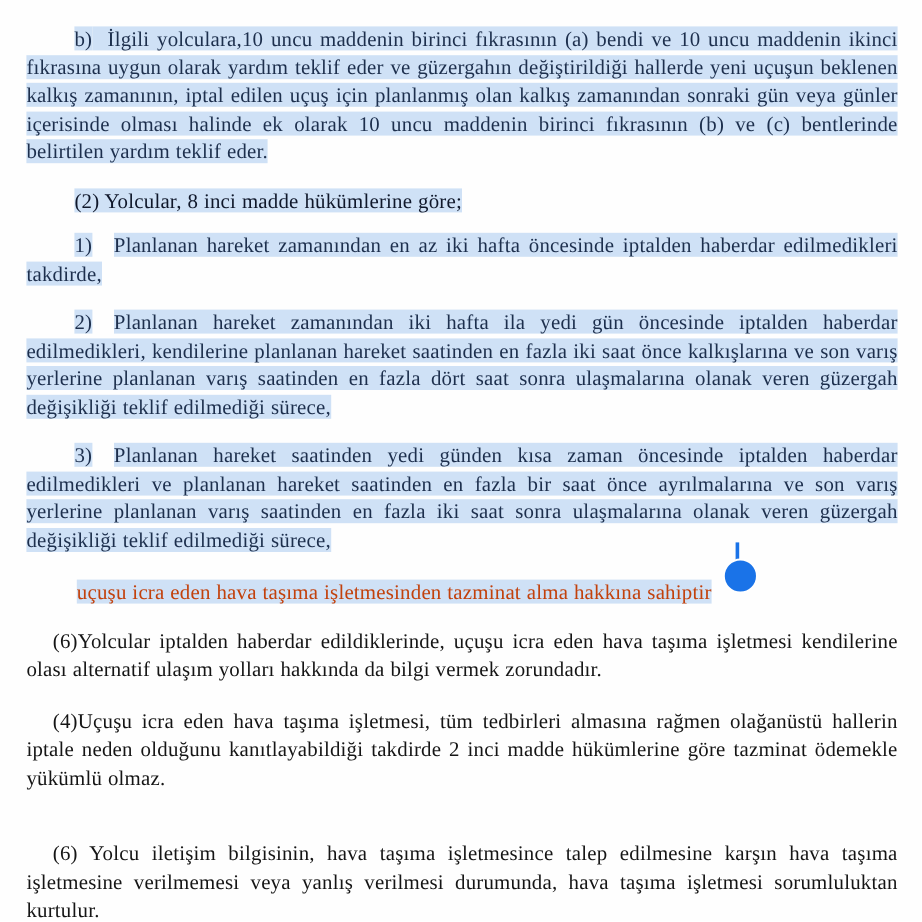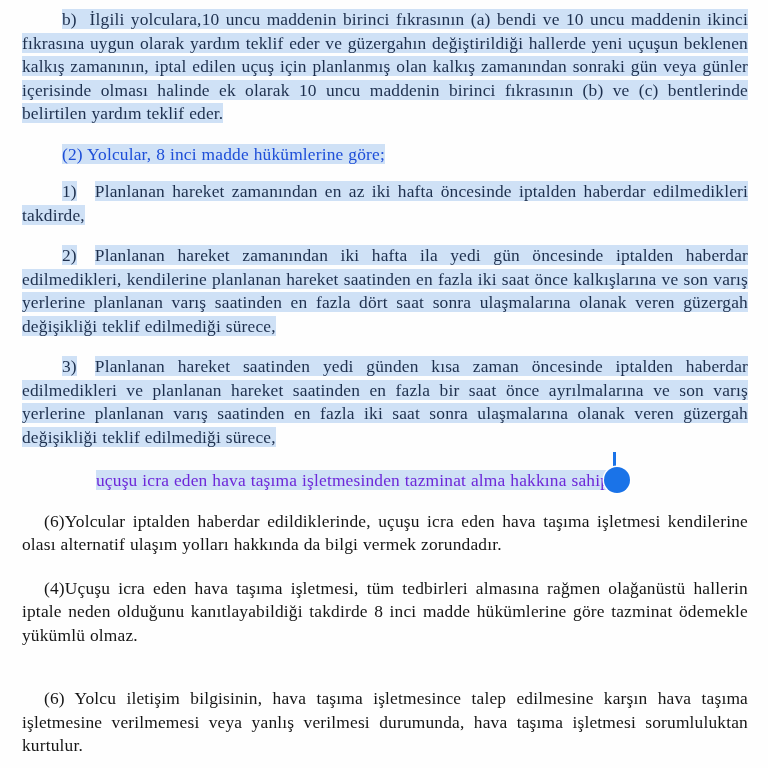--- a/index.html
+++ b/index.html
@@ -13,21 +13,21 @@
     font-family: "Liberation Serif", "DejaVu Serif", serif;
     overflow: hidden;
   }
 
   #page {
     position: relative;
     width: 768px;
     height: 768px;
     background: #fefefe;
     box-sizing: border-box;
-    padding: 8px 20px 0 22px;
+    padding: 21px 20px 0 22px;
   }
 
   
   .para {
     font-size: 17.4px;
     line-height: 23.5px;
     color: #151515;
     text-align: justify;
     text-justify: inter-word;
     margin: 0;
@@ -101,45 +101,45 @@
 </style>
 </head>
 <body>
 
 <div id="page" style="background: rgb(254, 254, 254);">
 
   <p class="para indent lastline-left"><span class="sel" style="background-color: rgb(207, 225, 246); color: rgb(29, 47, 77);">b)</span><span class="sel" style="background-color: rgb(207, 225, 246); color: rgb(29, 47, 77);">&nbsp;&nbsp;</span><span class="sel" style="background-color: rgb(207, 225, 246); color: rgb(29, 47, 77);">İlgili yolculara,10 uncu maddenin birinci fıkrasının  (a) bendi ve 10 uncu maddenin ikinci fıkrasına uygun olarak yardım teklif eder ve güzergahın değiştirildiği hallerde yeni uçuşun beklenen kalkış zamanının, iptal edilen uçuş için planlanmış olan kalkış zamanından sonraki gün veya günler içerisinde olması halinde ek olarak  10 uncu maddenin birinci fıkrasının  (b) ve (c) bentlerinde belirtilen yardım teklif eder.</span></p>
 
   <div class="gap-m"></div>
 
-  <p class="para indent lastline-left"><span class="sel" style="background-color: rgb(207, 225, 246); color: #1d4ed8;">(2) Yolcular, 8 inci madde hükümlerine göre;</span></p>
+  <p class="para indent lastline-left"><span class="sel" style="background-color: rgb(207, 225, 246); color: #0f172a;">(2) Yolcular, 8 inci madde hükümlerine göre;</span></p>
 
   <div class="gap-s"></div>
 
   <p class="para indent lastline-left"><span class="sel" style="background-color: rgb(207, 225, 246); color: rgb(29, 47, 77);">1)</span><span class="sel numtab" style="background-color: rgb(207, 225, 246); color: rgb(29, 47, 77);"></span><span class="sel" style="background-color: rgb(207, 225, 246); color: rgb(29, 47, 77);">Planlanan hareket zamanından en az iki hafta öncesinde iptalden haberdar edilmedikleri takdirde,</span></p>
 
   <div class="gap-m"></div>
 
   <p class="para indent lastline-left"><span class="sel" style="background-color: rgb(207, 225, 246); color: rgb(29, 47, 77);">2)</span><span class="sel numtab" style="background-color: rgb(207, 225, 246); color: rgb(29, 47, 77);"></span><span class="sel" style="background-color: rgb(207, 225, 246); color: rgb(29, 47, 77);">Planlanan hareket zamanından iki hafta ila yedi gün öncesinde iptalden haberdar edilmedikleri, kendilerine planlanan hareket saatinden en fazla iki saat önce kalkışlarına ve son varış yerlerine planlanan varış saatinden en fazla dört saat sonra ulaşmalarına olanak veren güzergah değişikliği teklif edilmediği sürece,</span></p>
 
   <div class="gap-m"></div>
 
   <p class="para indent lastline-left"><span class="sel" style="background-color: rgb(207, 225, 246); color: rgb(29, 47, 77);">3)</span><span class="sel numtab" style="background-color: rgb(207, 225, 246); color: rgb(29, 47, 77);"></span><span class="sel" style="background-color: rgb(207, 225, 246); color: rgb(29, 47, 77);">Planlanan hareket saatinden yedi günden kısa zaman öncesinde iptalden haberdar edilmedikleri ve planlanan hareket saatinden en fazla bir saat önce ayrılmalarına ve son varış yerlerine planlanan varış saatinden en fazla iki saat sonra ulaşmalarına olanak veren güzergah değişikliği teklif edilmediği sürece,</span></p>
 
   <div class="gap-l"></div>
 
-  <p class="para indent-lg lastline-left"><span class="sel" style="background-color: rgb(207, 225, 246); color: #6d28d9; margin-left: 32px;">uçuşu icra eden hava taşıma işletmesinden tazminat alma hakkına sahiptir</span></p>
+  <p class="para indent-lg lastline-left"><span class="sel" style="background-color: rgb(207, 225, 246); color: #c2410c;">uçuşu icra eden hava taşıma işletmesinden tazminat alma hakkına sahiptir</span></p>
 
   <div class="gap-m"></div>
 
   <p class="para indent-sm lastline-left"><span>(6)Yolcular iptalden haberdar edildiklerinde, uçuşu icra eden hava taşıma işletmesi kendilerine olası alternatif ulaşım yolları hakkında da bilgi vermek zorundadır.</span></p>
 
   <div class="gap-l"></div>
 
-  <p class="para indent-sm lastline-left"><span>(4)Uçuşu icra eden hava taşıma işletmesi, tüm tedbirleri almasına rağmen olağanüstü hallerin iptale neden olduğunu kanıtlayabildiği takdirde 8 inci madde hükümlerine göre tazminat ödemekle yükümlü olmaz.</span></p>
+  <p class="para indent-sm lastline-left"><span>(4)Uçuşu icra eden hava taşıma işletmesi, tüm tedbirleri almasına rağmen olağanüstü hallerin iptale neden olduğunu kanıtlayabildiği takdirde 2 inci madde hükümlerine göre tazminat ödemekle yükümlü olmaz.</span></p>
 
   <div class="gap-l"></div>
 
 
   <div class="gap-l"></div>
 
   <p class="para indent-sm lastline-left"><span>(6) Yolcu iletişim bilgisinin, hava taşıma işletmesince talep edilmesine karşın hava taşıma işletmesine verilmemesi veya yanlış verilmesi durumunda, hava taşıma işletmesi sorumluluktan kurtulur.</span></p>
 
   <div id="sel-handle">
     <div class="stem" style="background: rgb(26, 115, 232);"></div>

